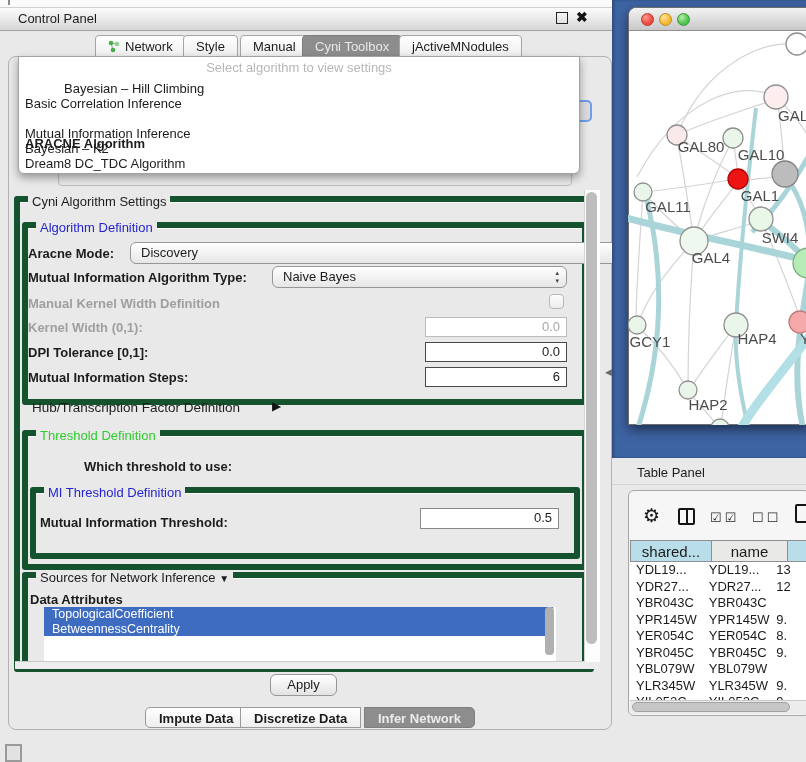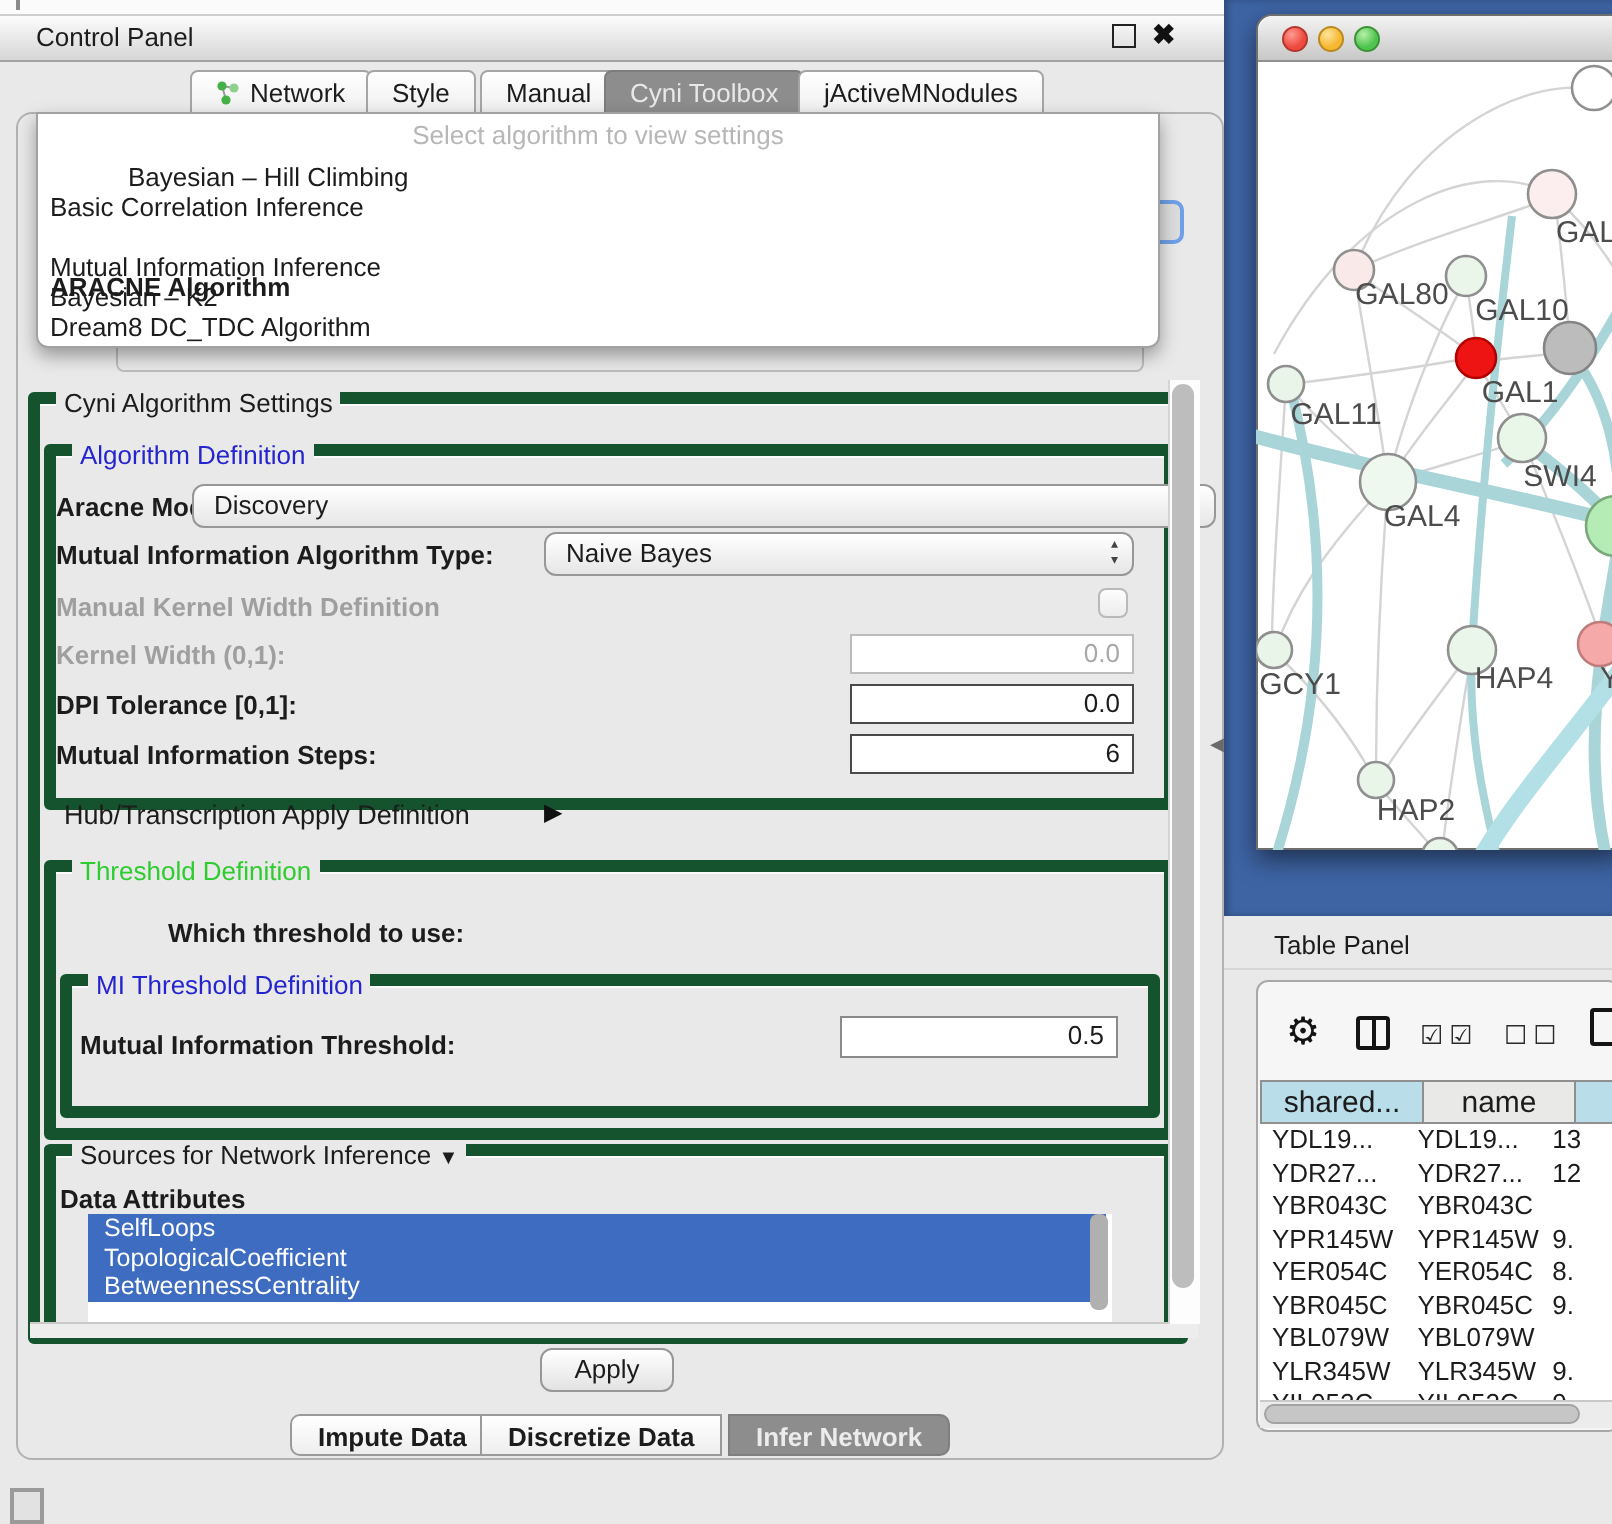--- a/index.html
+++ b/index.html
@@ -116,57 +116,56 @@
   <div class="abs" style="left:58px;top:166px;width:514px;height:20px;border:1px solid #bdbdbd;border-radius:4px;box-sizing:border-box;"></div>
 
   <div class="gbox" style="left:14px;top:196px;width:568px;height:464px;">
     <span class="gtitle">Cyni Algorithm Settings</span>
   </div>
 
   <div class="gbox" style="left:22px;top:222px;width:554px;height:171px;">
     <span class="gtitle t-blue">Algorithm Definition</span>
   </div>
   <span class="lbl" style="left:28px;top:246px;">Aracne Mode:</span>
-  <div class="combo" style="left:96px;top:242px;width:512px;">
+  <div class="combo" style="left:130px;top:242px;width:512px;">
     <span>Discovery</span>
     <span class="arrows">▴<br>▾</span>
   </div>
   <span class="lbl" style="left:28px;top:270px;">Mutual Information Algorithm Type:</span>
   <div class="combo" style="left:272px;top:266px;width:295px;">
     <span>Naive Bayes</span>
     <span class="arrows">▴<br>▾</span>
   </div>
   <span class="lbl dis" style="left:28px;top:296px;">Manual Kernel Width Definition</span>
   <div class="checkbox" style="left:549px;top:294px;"></div>
   <span class="lbl dis" style="left:28px;top:320px;">Kernel Width (0,1):</span>
   <div class="field dis" style="left:425px;top:317px;width:142px;">0.0</div>
   <span class="lbl" style="left:28px;top:345px;">DPI Tolerance [0,1]:</span>
   <div class="field" style="left:425px;top:342px;width:142px;">0.0</div>
   <span class="lbl" style="left:28px;top:370px;">Mutual Information Steps:</span>
   <div class="field" style="left:425px;top:367px;width:142px;">6</div>
 
-  <span class="lbl plain" style="left:32px;top:400px;font-size:13.5px;">Hub/Transcription Apply Definition</span>
+  <span class="lbl plain" style="left:32px;top:400px;font-size:13.5px;">Hub/Transcription Factor Definition</span>
   <span class="abs" style="left:272px;top:399px;font-size:12px;color:#111;">▶</span>
 
   <div class="gbox" style="left:22px;top:430px;width:554px;height:128px;">
     <span class="gtitle t-green">Threshold Definition</span>
   </div>
   <span class="lbl" style="left:84px;top:459px;">Which threshold to use:</span>
   <div class="gbox" style="left:30px;top:487px;width:538px;height:60px;">
     <span class="gtitle t-blue">MI Threshold Definition</span>
   </div>
   <span class="lbl" style="left:40px;top:515px;">Mutual Information Threshold:</span>
   <div class="field" style="left:420px;top:508px;width:139px;height:21px;border-color:#8a8a8a;">0.5</div>
 
   <div class="gbox" style="left:22px;top:572px;width:554px;height:88px;border-bottom:none;">
     <span class="gtitle"><span>Sources for Network Inference</span> <span style="font-size:10px;">▼</span></span>
   </div>
   <span class="lbl" style="left:30px;top:592px;">Data Attributes</span>
   <div class="abs" style="left:44px;top:607px;width:512px;height:55px;background:#fff;overflow:hidden;">
-    <div class="attr-item" style="width:501px;">SelfLoops</div>
     <div class="attr-item" style="width:501px;">TopologicalCoefficient</div>
     <div class="attr-item" style="width:501px;">BetweennessCentrality</div>
     <div style="position:absolute;right:2px;top:0;width:9px;height:48px;background:#b0b0b0;border-radius:4px;"></div>
   </div>
   <div class="abs" style="left:15px;top:661px;width:584px;height:7px;background:#ededed;border-top:1px solid #c9c9c9;"></div>
 
   <div class="abs vsb-track"></div>
   <div class="abs vsb-thumb"></div>
 
   <div class="btn" style="left:270px;top:674px;width:67px;height:22px;line-height:20px;">Apply</div>

